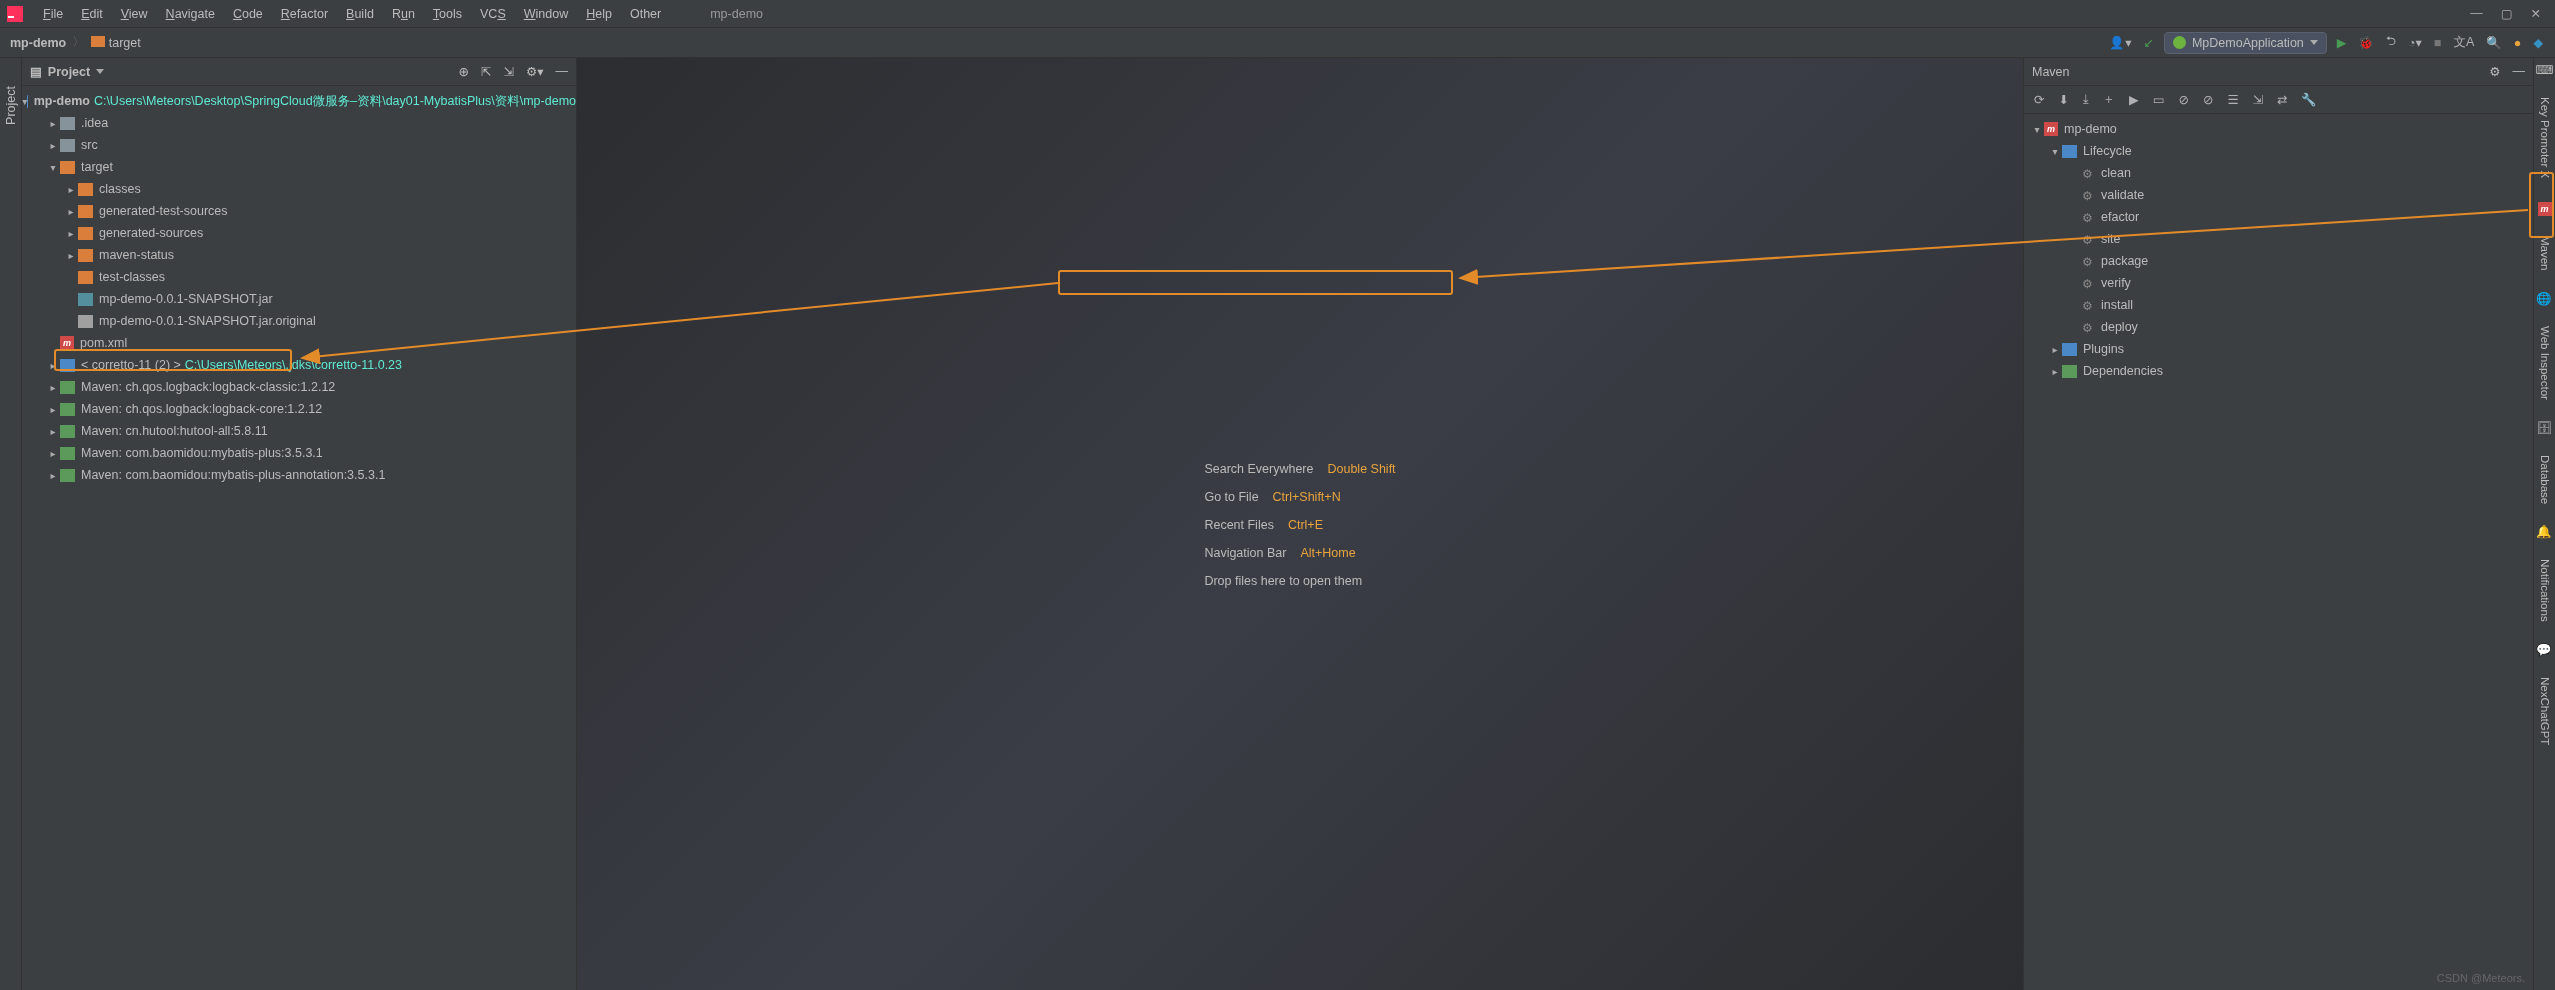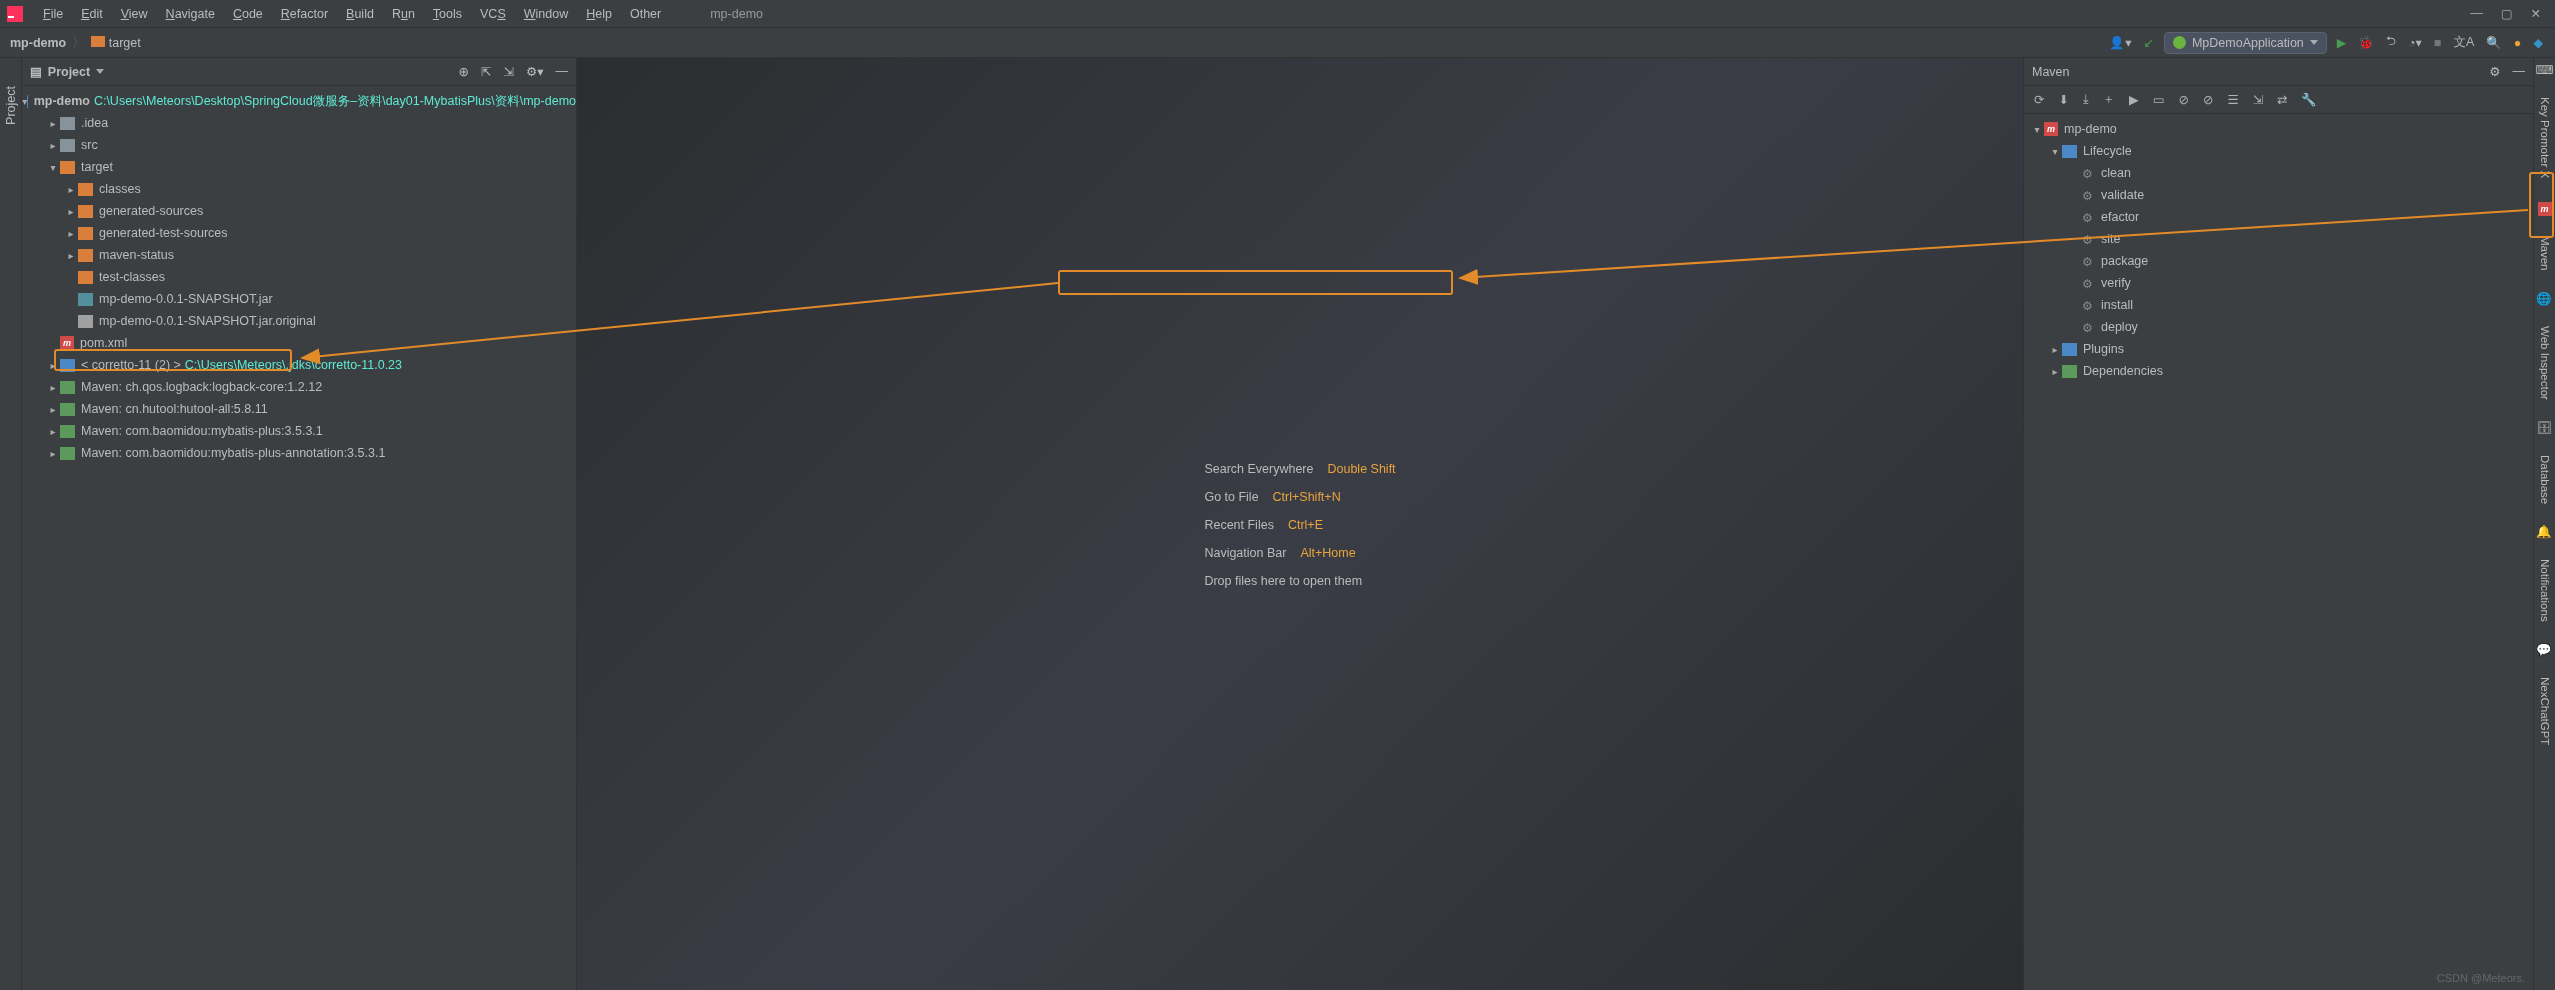--- a/index.html
+++ b/index.html
@@ -175,27 +175,27 @@
       <div class="tree-node">
           <span class="indent" style="width:42px"></span>
           <span class="chev closed"></span>
           <span class="node-ico ico-folder"></span>
           <span>classes</span>
         </div>
       <div class="tree-node">
           <span class="indent" style="width:42px"></span>
           <span class="chev closed"></span>
           <span class="node-ico ico-folder"></span>
+          <span>generated-test-sources</span>
+        </div>
+      <div class="tree-node">
+          <span class="indent" style="width:42px"></span>
+          <span class="chev closed"></span>
+          <span class="node-ico ico-folder"></span>
           <span>generated-sources</span>
-        </div>
-      <div class="tree-node">
-          <span class="indent" style="width:42px"></span>
-          <span class="chev closed"></span>
-          <span class="node-ico ico-folder"></span>
-          <span>generated-test-sources</span>
         </div>
       <div class="tree-node">
           <span class="indent" style="width:42px"></span>
           <span class="chev closed"></span>
           <span class="node-ico ico-folder"></span>
           <span>maven-status</span>
         </div>
       <div class="tree-node">
           <span class="indent" style="width:42px"></span>
           <span class="chev none"></span>
@@ -219,20 +219,26 @@
           <span class="chev none"></span>
           <span class="ico-m">m</span>
           <span style="margin-left:6px">pom.xml</span>
         </div>
       <div class="tree-node">
           <span class="indent" style="width:24px"></span>
           <span class="chev closed"></span>
           <span class="node-ico ico-folder-blue"></span>
           <span>&lt; corretto-11 (2) &gt;</span>
           <span class="path-hint">C:\Users\Meteors\.jdks\corretto-11.0.23</span>
+        </div>
+      <div class="tree-node">
+          <span class="indent" style="width:24px"></span>
+          <span class="chev closed"></span>
+          <span class="node-ico ico-lib"></span>
+          <span>Maven: ch.qos.logback:logback-classic:1.2.12</span>
         </div>
       <div class="tree-node">
           <span class="indent" style="width:24px"></span>
           <span class="chev closed"></span>
           <span class="node-ico ico-lib"></span>
           <span>Maven: ch.qos.logback:logback-core:1.2.12</span>
         </div>
       <div class="tree-node">
           <span class="indent" style="width:24px"></span>
           <span class="chev closed"></span>

